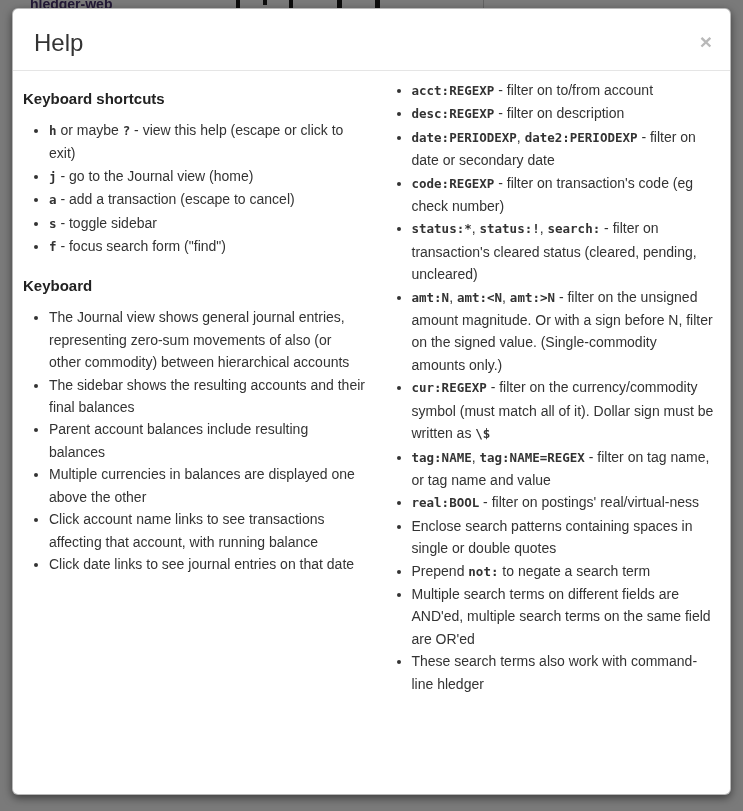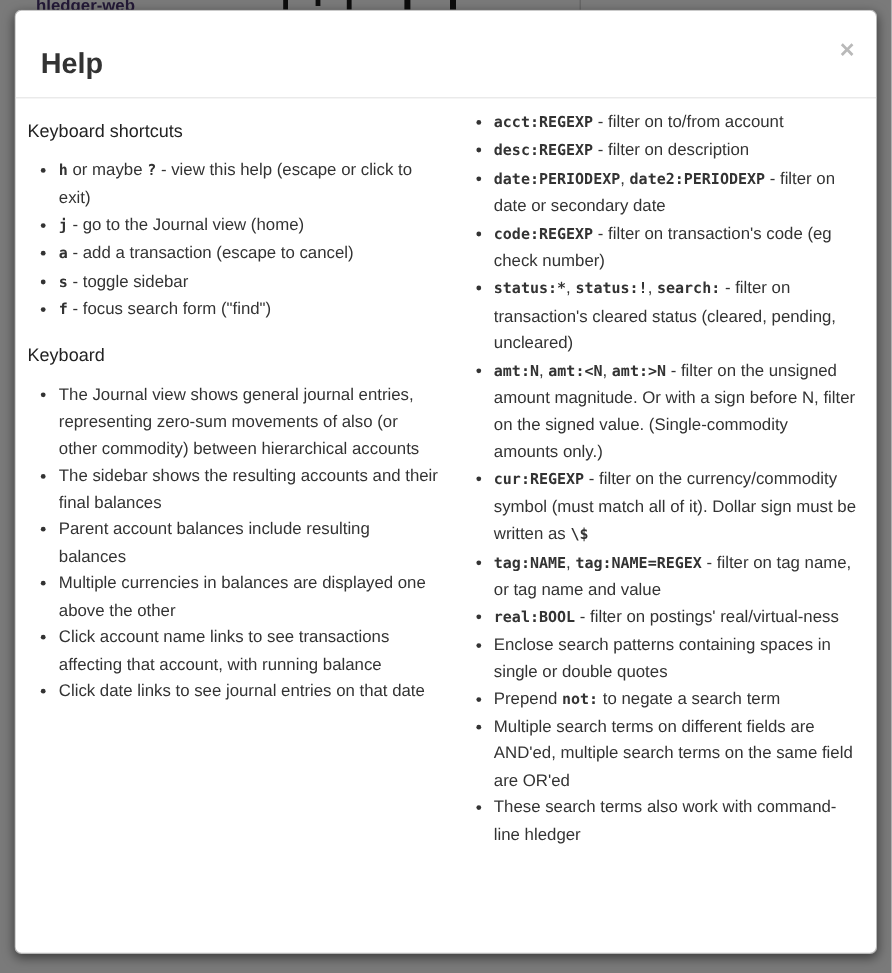--- a/index.html
+++ b/index.html
@@ -20,31 +20,31 @@
 
   
   .backdrop { position:absolute; inset:0; background:rgba(0,0,0,0.52); z-index:5; }
 
   
   .modal { position:absolute; left:12px; top:8px; width:719px; height:787px; z-index:10;
     background:#fff; border:1px solid rgba(0,0,0,0.28); border-radius:6px;
     box-shadow:0 3px 9px rgba(0,0,0,0.5); overflow:hidden; }
   .modal-header { position:relative; padding:20px 20px 13px 21px;
     border-bottom:1px solid #e5e5e5; }
-  .modal-title { font-size:24px; font-weight:bold; color:#333; line-height:28px;margin-top:11px; }
+  .modal-title { font-size:24px; font-weight:normal; color:#333; line-height:28px; }
   .modal-close { position:absolute; right:18px; top:22px; border:none; background:none;
     font-size:21px; font-weight:bold; color:#b9b9b9; line-height:1; cursor:pointer;
     font-family:"Liberation Sans", sans-serif; }
 
   .modal-body { display:flex; padding:0; }
   .col { flex:1 1 50%; }
   .col.left  { padding:0 6px 0 10px; }
   .col.right { padding:0 16px 0 14px; }
 
-  .col h3 { font-size:15px; font-weight:normal; color:#222; margin:18px 0 11px; line-height:19px; }
+  .col h3 { font-size:15px; font-weight:bold; color:#222; margin:18px 0 11px; line-height:19px; }
   .col ul { margin:8px 0 10px; padding-left:26px; list-style:disc outside; }
   .col li { font-size:14px; line-height:22.4px; color:#333; }
   .col code { font-family:"DejaVu Sans Mono", monospace; font-weight:bold;
     font-size:12.5px; color:#333; background:none; }
 </style>
 </head>
 <body>
 
 <div class="bg-page">
   <a class="bg-brand" href="#">hledger-web</a>

